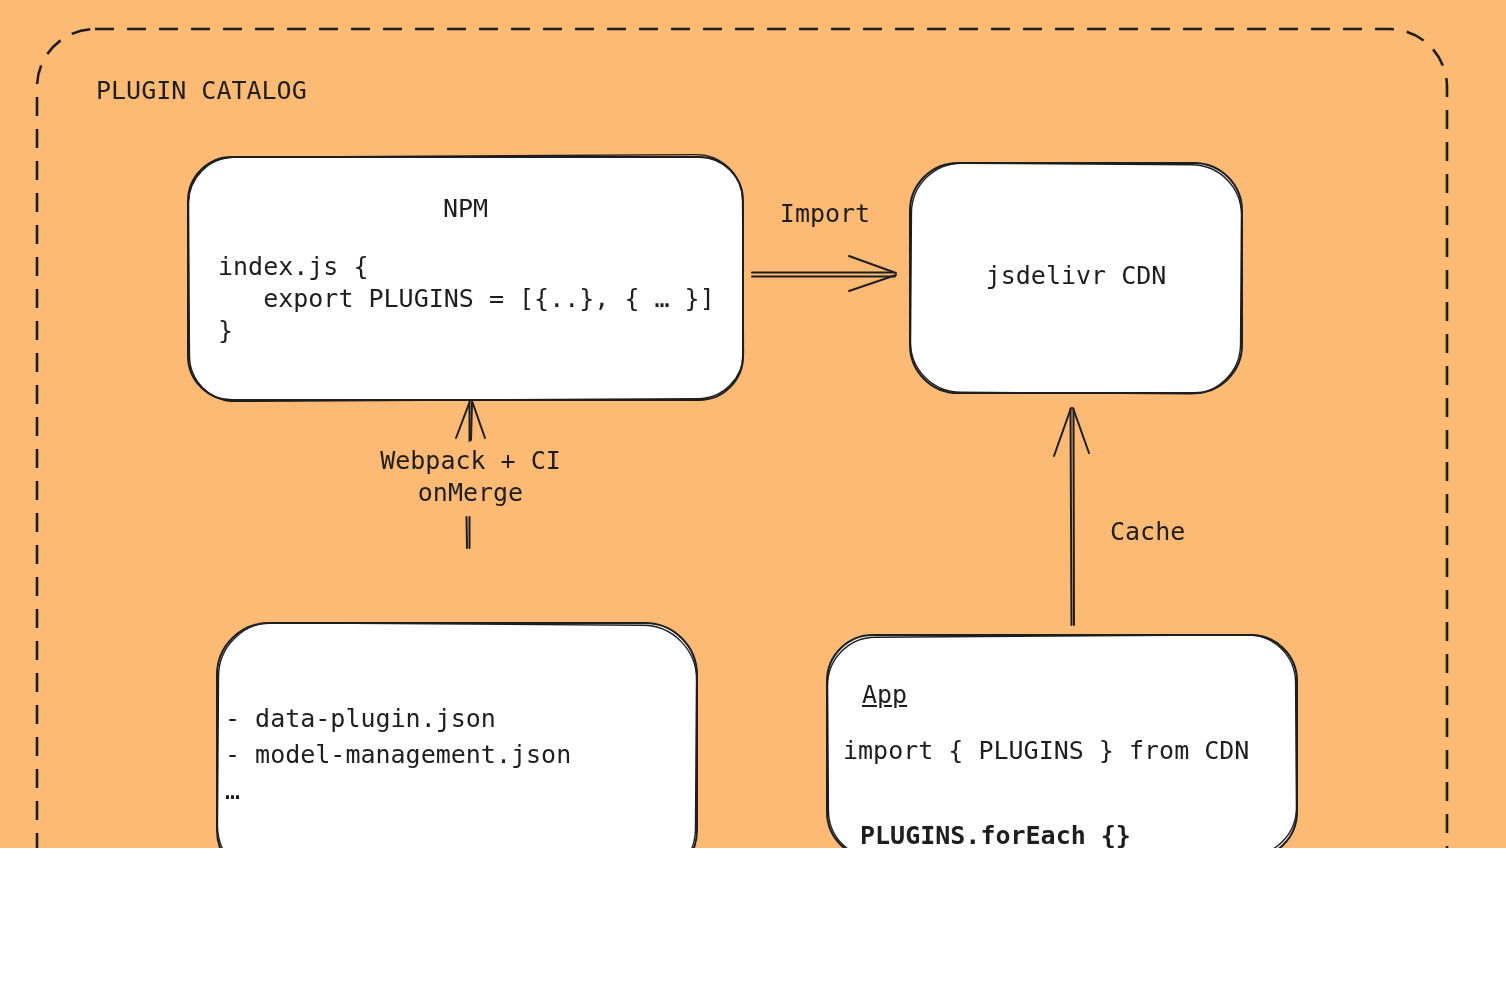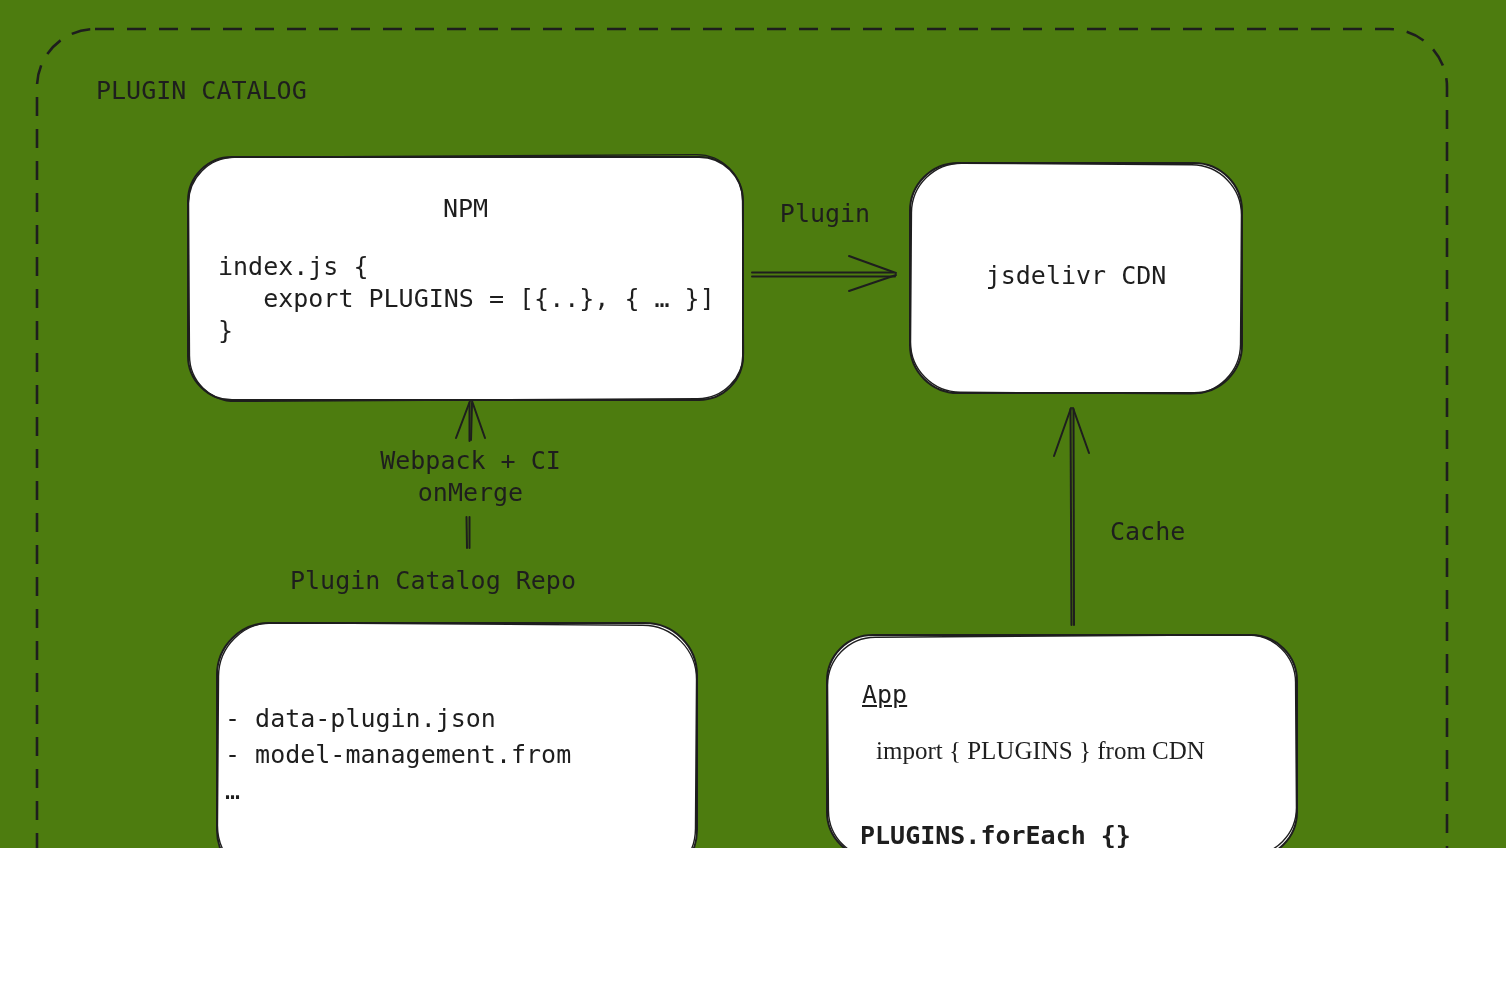--- a/index.html
+++ b/index.html
@@ -4,21 +4,21 @@
 <style>
   html, body {
     margin: 0;
     padding: 0;
     background: #ffffff;
   }
   .canvas {
     position: relative;
     width: 1506px;
     height: 848px;
-    background: #4d7c0f;
+    background: #fdba74;
     font-family: "DejaVu Sans Mono", "Liberation Mono", monospace;
     color: #1e1e1e;
     overflow: hidden;
   }
   .shape-layer {
     position: absolute;
     left: 0;
     top: 0;
     z-index: 0;
   }
@@ -103,34 +103,33 @@
   </svg>
 
   <div class="txt" style="left:96px; top:76px;">PLUGIN CATALOG</div>
 
   <div class="txt center" style="left:188px; top:194px; width:555px;">NPM</div>
 
   <div class="txt code" style="left:218px; top:251px;">index.js {
    export PLUGINS = [{..}, { … }]
 }</div>
 
-  <div class="txt center" style="left:752px; top:199px; width:146px;">Plugin</div>
+  <div class="txt center" style="left:752px; top:199px; width:146px;">Import</div>
 
   <div class="txt center" style="left:910px; top:261px; width:332px;">jsdelivr CDN</div>
 
   <div class="txt center label2" style="left:330px; top:445px; width:281px;">Webpack + CI
 onMerge</div>
 
-  <div class="txt" style="left:290px; top:566px;">Plugin Catalog Repo</div>
 
   <div class="txt files" style="left:225px; top:701px;">- data-plugin.json
-- model-management.from
+- model-management.json
 …</div>
 
   <div class="txt" style="left:862px; top:680px;text-decoration:underline;">App</div>
 
-  <div class="txt" style="left:876px; top:736px;font-family:Liberation Serif, serif;">import { PLUGINS } from CDN</div>
+  <div class="txt" style="left:843px; top:736px;">import { PLUGINS } from CDN</div>
 
   <div class="txt" style="left:860px; top:821px;font-weight:bold;">PLUGINS.forEach {}</div>
 
   <div class="txt" style="left:1110px; top:517px;">Cache</div>
 
 </div>
 
 </body></html>

